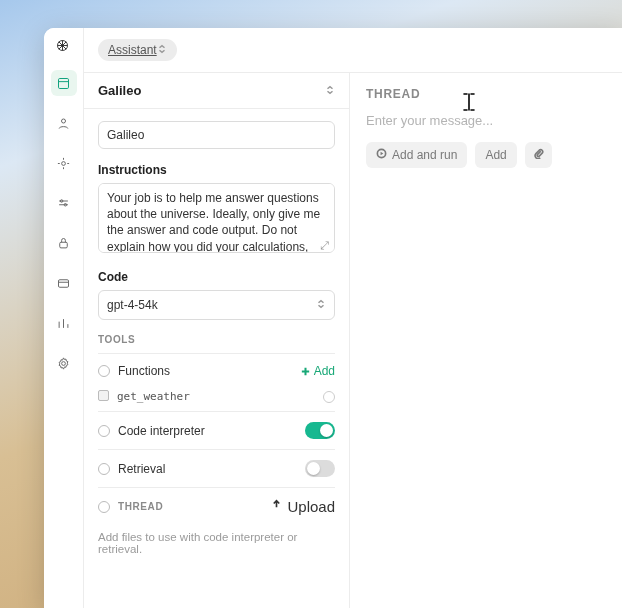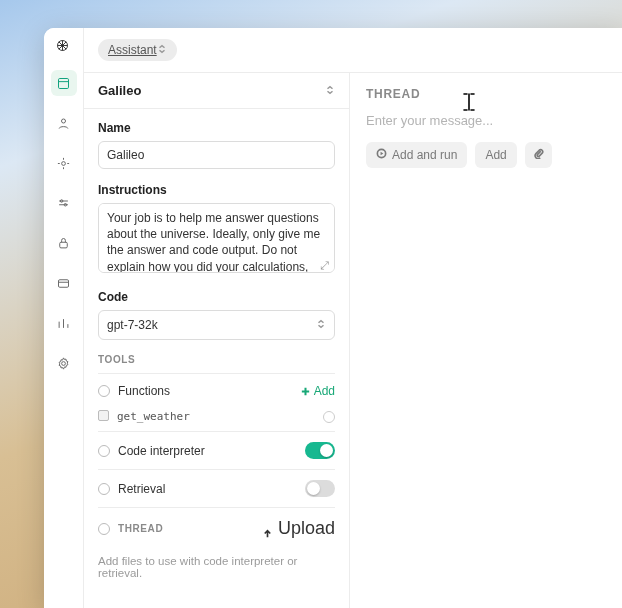--- a/index.html
+++ b/index.html
@@ -87,21 +87,21 @@
   .fnrow .fnleft { display:flex; gap:8px; }
   .fnrow .sq { width:11px; height:11px; border:1.4px solid #bbb; border-radius:2px; background:#f2f2f2;}
   .fnrow code { font-family: ui-monospace, SFMono-Regular, Menlo, monospace; font-size:11px; color:#555;}
   .fnrow .del { width:12px;height:12px;border:1.4px solid #ccc;border-radius:50%; position:relative; }
 
   .toggle { width:30px; height:17px; border-radius:10px; position:relative; }
   .toggle .knob { position:absolute; top:2px; width:13px; height:13px; background:#fff; border-radius:50%; box-shadow:0 1px 2px rgba(0,0,0,0.25);}
   .toggle.on { background:#17b890; } .toggle.on .knob{ right:2px; }
   .toggle.off { background:#dcdcdc; } .toggle.off .knob{ left:2px; }
 
-  .upload { font-size:18px; color:#333; display:flex; align-items:flex-end; gap:5px;}
+  .upload { font-size:15px; color:#333; display:flex; align-items:flex-start; gap:5px;}
   .upload svg{width:11px;height:11px;stroke:#333;stroke-width:1.8;fill:none;}
   .hint { font-size:11.5px; color:#9b9b9b; margin-top:8px; }
 
   
   .thread-label { font-size:12px; letter-spacing:0.06em; color:#8a8a8a; font-weight:600; margin-bottom: 8px;}
   .msg-input {
     width:100%; border:none; background:transparent; font-size:13px;
     color:#333; outline:none; padding: 4px 0 14px;
   }
   .msg-input::placeholder{ color:#b4b4b4; }
@@ -200,36 +200,35 @@
           <span>Galileo</span>
           <span class="updown">
             <svg viewBox="0 0 12 12">
                 <path d="M3 4.5L6 2l3 2.5M3 7.5L6 10l3-2.5"></path>
               </svg>
           </span>
         </div>
 
         <div class="scroll">
           <div class="group">
-            <label class="lbl">Name</label>
             <input class="input" value="Galileo" style="">
           </div>
 
           <div class="group">
             <label class="lbl">Instructions</label>
             <div class="ta-wrap">
               <textarea class="textarea" style="">Your job is to help me answer questions about the universe. Ideally, only give me the answer and code output. Do not explain how you did your calculations, just output a python program and answer.</textarea>
               <span class="ta-expand">⤢</span>
             </div>
           </div>
 
           <div class="group">
             <label class="lbl">Code</label>
             <div class="select">
-              <span>gpt-7-32k</span>
+              <span>gpt-4-54k</span>
               <span class="updown">
                 <svg viewBox="0 0 12 12">
                     <path d="M3 4.5L6 2l3 2.5M3 7.5L6 10l3-2.5"></path>
                   </svg>
               </span>
             </div>
           </div>
 
           <div class="sect-label">TOOLS</div>
           <div class="divider"></div>

